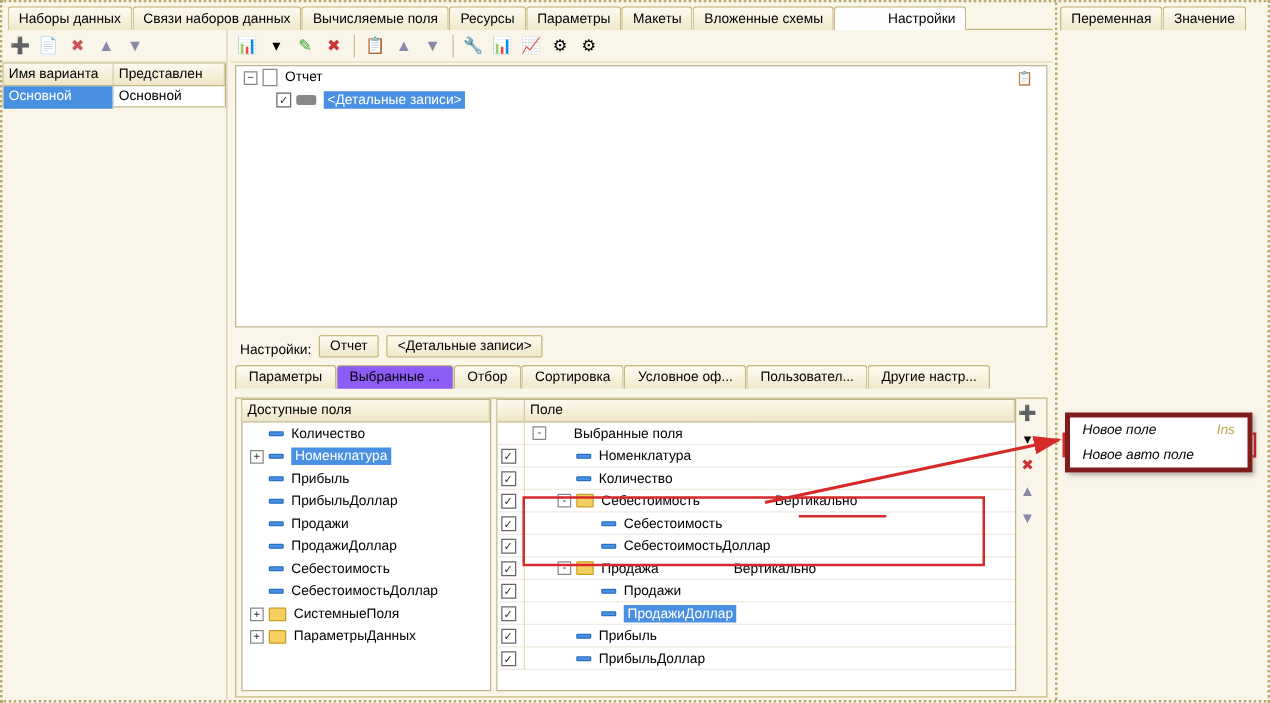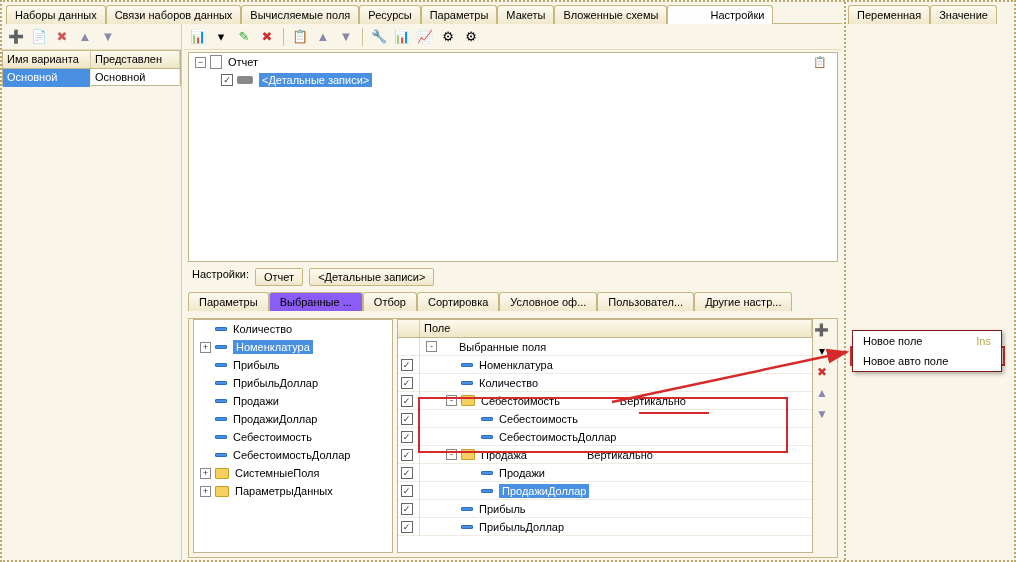--- a/index.html
+++ b/index.html
@@ -171,21 +171,21 @@
     border-radius: 2px;
     margin-right: 6px;
   }
   .highlight-blue {
     background: #4a90e2;
     color: #fff;
     padding: 1px 3px;
   }
   .settings-row {
     display: flex;
-    align-items: flex-start;
+    align-items: flex-end;
     padding: 4px 8px;
     gap: 6px;
   }
   .detail-tabs {
     display: flex;
     padding: 2px 4px 0 4px;
     gap: 0;
   }
   .detail-tab {
     padding: 3px 10px;
@@ -222,23 +222,24 @@
   }
   .sf-tb-btn {
     width: 18px; height: 18px;
     display: flex; align-items: center; justify-content: center;
     cursor: pointer;
     font-size: 12px;
   }
   .context-menu {
     position: absolute;
     background: #fff;
-    border: 1px solid #7f1d1d;
+    border: 4px solid #7f1d1d;
     box-shadow: 2px 2px 4px rgba(0,0,0,0.3);
     z-index: 100;
+    font-style: italic;
   }
   .context-menu-item {
     display: flex;
     justify-content: space-between;
     padding: 4px 10px;
     cursor: pointer;
     gap: 20px;
   }
   .context-menu-item.selected {
     background: #b3d4f0;
@@ -368,20 +369,23 @@
         <div class="detail-tab">Сортировка</div>
         <div class="detail-tab">Условное оф...</div>
         <div class="detail-tab">Пользовател...</div>
         <div class="detail-tab">Другие настр...</div>
       </div>
 
     <div style="position:absolute; left:0; right:0; top:294px; bottom:2px; border:1px solid #c5b77e; margin:0 4px; background:#f9f5e8">
 
       <div class="avail-fields">
         <div class="tree-area" style="height:100%">
+          <div class="grid-header">
+              <div style="flex:1">Доступные поля</div>
+            </div>
           <div id="avail-list">
               <div class="tree-node" style="padding-left: 6px;">
                 <span style="width:15px;display:inline-block"></span>
                 <span class="field-icon"></span>
                 <span>Количество</span>
               </div>
               <div class="tree-node" style="padding-left: 6px;">
                 <span class="expander">+</span>
                 <span class="field-icon"></span>
                 <span class="highlight-blue">Номенклатура</span>

